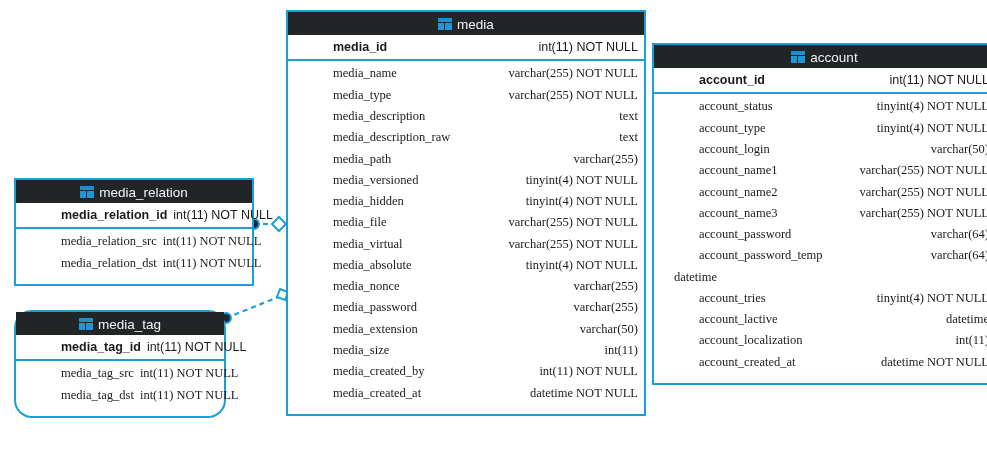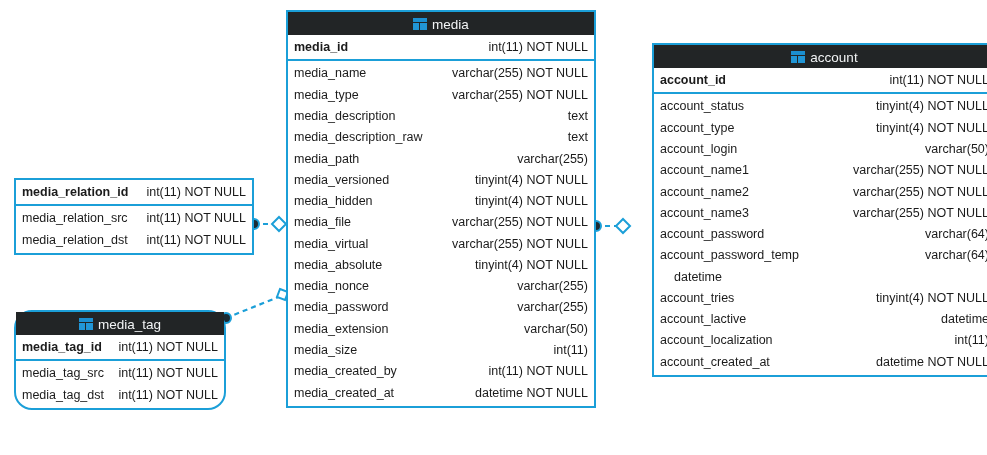--- a/index.html
+++ b/index.html
@@ -71,23 +71,24 @@
   .er-pk .er-row {
     font-weight: bold;
     padding-top: 5.5px;
     padding-bottom: 6px;
   }
   .er-pk .er-row .col-type {
     font-weight: normal;
   }
   .er-body {
     padding-top: 2px;
-    padding-bottom: 2px;
-  }
-  .col-name { text-align: left; }
+    padding-bottom: 10px;
+    font-family: Liberation Serif, serif;
+  }
+  .col-name { text-align: left; margin-left: 39px; }
   .col-type { text-align: center; padding-left: 14px; }
 
   
   .compact .col-type { padding-left: 6px; }
 
   
   #links {
     position: absolute;
     left: 0; top: 0;
     width: 987px;
@@ -114,21 +115,21 @@
       <path d="M 280 289 L 288 292 L 285 300 L 277 297 Z" fill="#ffffff" stroke="#1b9fd8" stroke-width="2"></path>
     </g>
 
     <g>
       <line x1="596" y1="226" x2="630" y2="226" stroke="#1b9fd8" stroke-width="2.2" stroke-dasharray="5,4"></line>
       <circle cx="596" cy="226" r="5" fill="#1b2b33" stroke="#1b9fd8" stroke-width="2"></circle>
       <path d="M 623 219 L 630 226 L 623 233 L 616 226 Z" fill="#ffffff" stroke="#1b9fd8" stroke-width="2"></path>
     </g>
   </svg>
 
-  <div class="er-table" style="left:286px; top:10px; width:310px;">
+  <div class="er-table" style="left:286px; top:10px; width:360px;">
     <div class="er-header">
       <span class="tbl-icon"><i class="top"></i><i class="bl"></i><i class="br"></i></span><span class="tbl-name">media</span>
     </div>
     <div class="er-pk">
       <div class="er-row">
         <span class="col-name">media_id</span>
         <span class="col-type">int(11) NOT NULL</span>
       </div>
     </div>
     <div class="er-body">
@@ -258,20 +259,23 @@
           <span class="col-type">int(11)</span>
         </div>
       <div class="er-row">
           <span class="col-name">account_created_at</span>
           <span class="col-type">datetime NOT NULL</span>
         </div>
     </div>
   </div>
 
   <div class="er-table compact" style="left:14px; top:178px; width:240px;">
+    <div class="er-header">
+      <span class="tbl-icon"><i class="top"></i><i class="bl"></i><i class="br"></i></span><span class="tbl-name">media_relation</span>
+    </div>
     <div class="er-pk">
       <div class="er-row">
         <span class="col-name">media_relation_id</span>
         <span class="col-type">int(11) NOT NULL</span>
       </div>
     </div>
     <div class="er-body">
       <div class="er-row">
           <span class="col-name">media_relation_src</span>
           <span class="col-type">int(11) NOT NULL</span>

